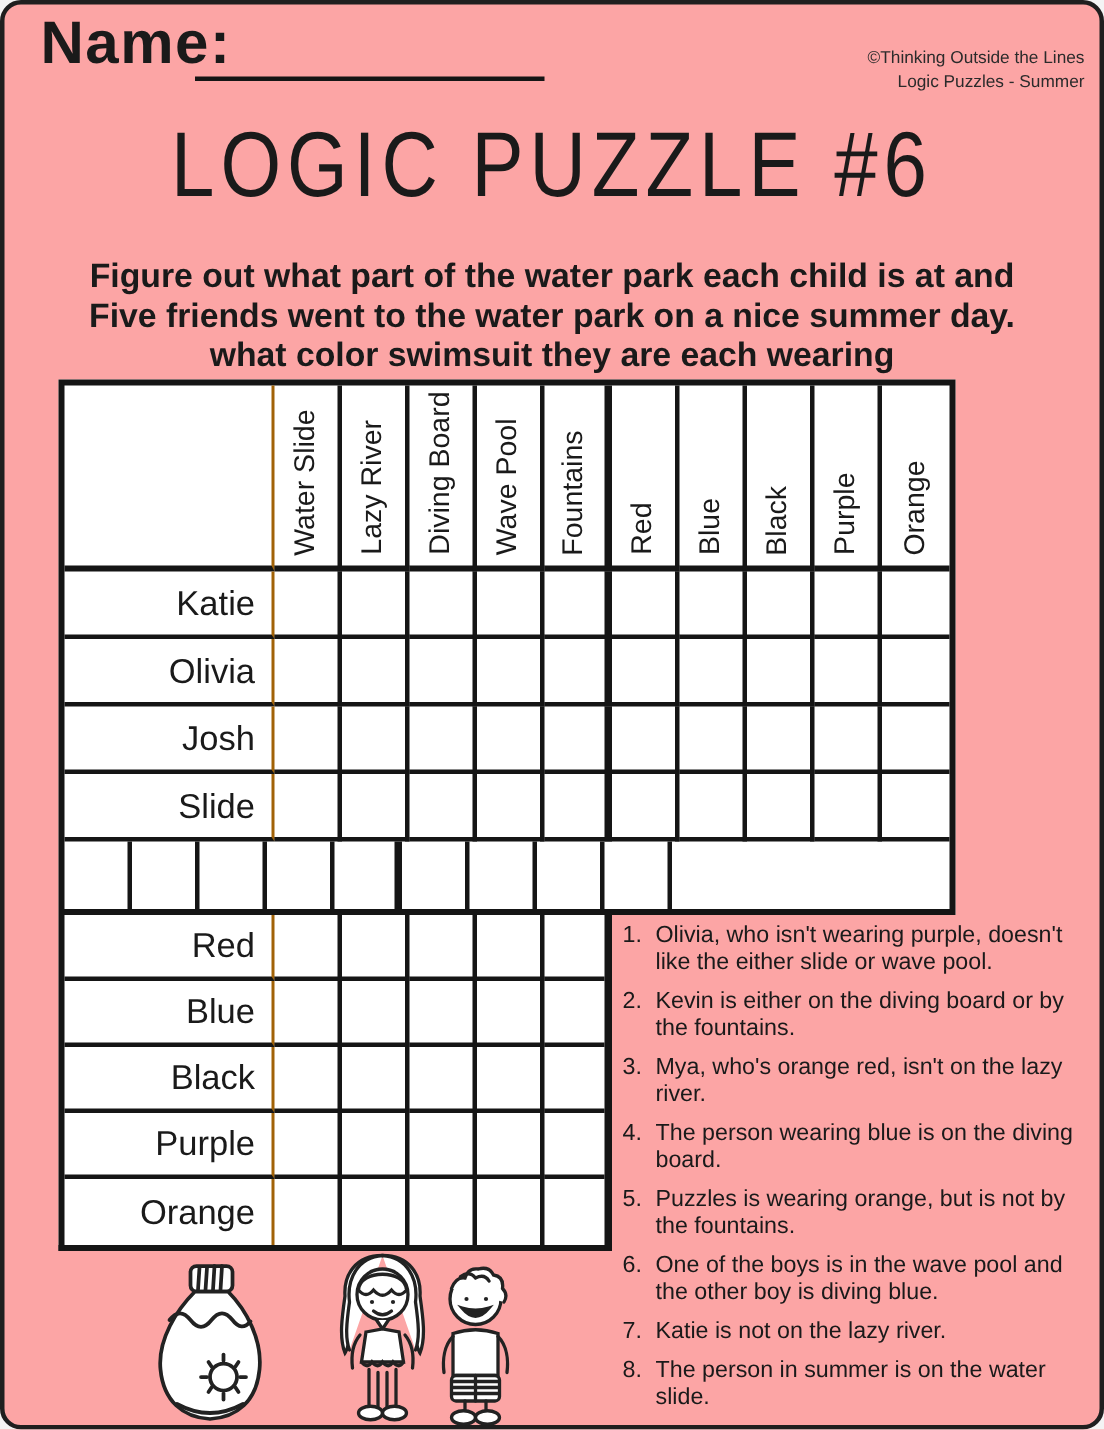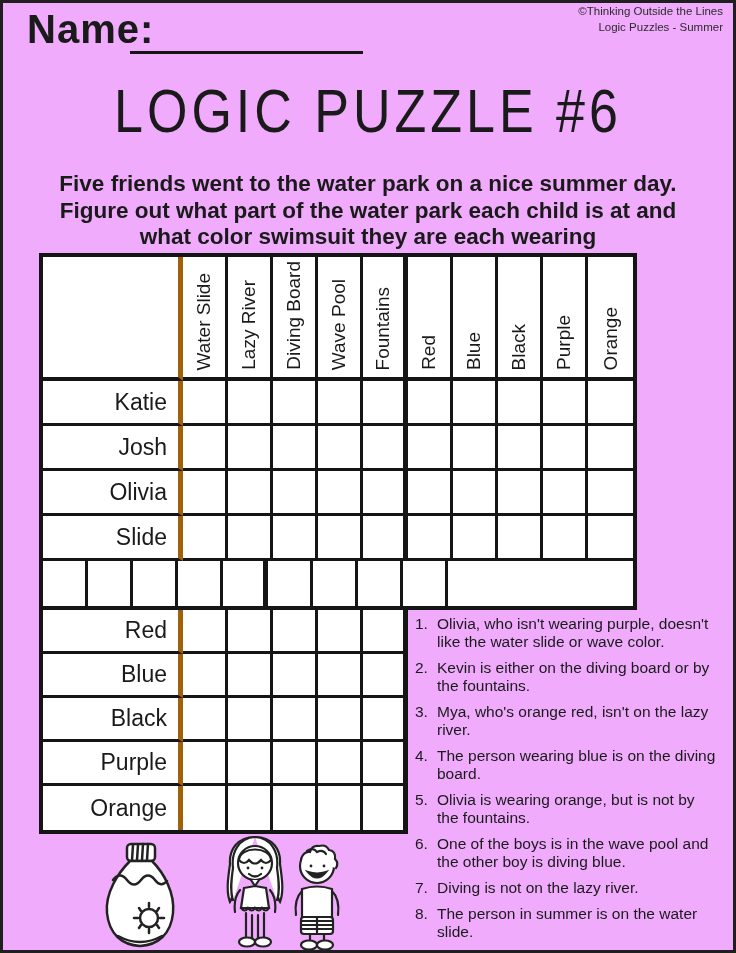--- a/index.html
+++ b/index.html
@@ -1,39 +1,39 @@
 <!DOCTYPE html>
 <html><head>
 <meta charset="utf-8">
 <style>
   * { margin:0; padding:0; box-sizing:border-box; }
   body { background:#f4f4f4; font-family:"Liberation Sans", sans-serif; color:#1a1a1a; }
   .page {
-    position:relative; width:736px; height:953px; background:#f0abfc;
-    border:3px solid #1f1f1f; border-radius:0; overflow:hidden;
+    position:relative; width:736px; height:953px; background:#fca5a5;
+    border:3px solid #1f1f1f; border-radius:14px; overflow:hidden;
     margin:0 auto;
   }
   
   .name-label { position:absolute; left:24px; top:4px; font-size:40px; font-weight:700; letter-spacing:1px; }
   .name-line  { position:absolute; left:127px; top:48px; width:233px; height:3px; background:#151515; }
-  .copyright  { position:absolute; right:10px; top:0; text-align:right; font-size:11.5px; line-height:1.4; color:#2b2b2b; }
+  .copyright  { position:absolute; right:10px; top:28px; text-align:right; font-size:11.5px; line-height:1.4; color:#2b2b2b; }
   
   .title { position:absolute; left:0; top:72px; width:100%; text-align:center;
            font-size:52px; font-weight:400; letter-spacing:4px; transform:scaleY(1.18); transform-origin:top; }
   .instructions { position:absolute; left:0; top:168px; width:100%; text-align:center;
                   font-weight:700; font-size:22.5px; line-height:1.18; }
   
   .grid-wrap { position:absolute; left:36px; top:250px; }
   .block-top { border:4px solid #151515; width:max-content; background:#fff; }
   .block-bottom { border:4px solid #151515; border-top:none; border-right-width:5px; width:max-content; background:#fff; }
   .row { display:flex; }
   .hrow { height:124px; }
   .nrow { height:45px; }
   .crow { height:44px; }
-  .lcell { width:140px; border-right:5px solid #a16207; border-bottom:3px solid #151515;
+  .lcell { width:140px; border-right:2px solid #a16207; border-bottom:3px solid #151515;
            display:flex; align-items:center; justify-content:flex-end; padding-right:11px; font-size:23px; }
   .cell  { width:45px; border-right:3px solid #151515; border-bottom:3px solid #151515; }
   .vcell { width:45px; border-right:3px solid #151515; border-bottom:4px solid #151515;
            display:flex; align-items:flex-end; justify-content:center; padding-bottom:7px; }
   .vcell span { writing-mode:vertical-rl; transform:rotate(180deg); font-size:19px; white-space:nowrap; }
   .hrow .lcell { border-bottom-width:4px; }
   .sep { border-right-width:5px !important; }
   .block-top .row .cell:last-child, .block-top .vcell:last-child { border-right:none; }
   .block-top .nrow:last-child .cell, .block-top .nrow:last-child .lcell { border-bottom:none; }
   .block-bottom .crow .cell:last-child { border-right:none; width:40px; }
@@ -54,22 +54,22 @@
 
   <span class="name-label">Name:</span>
   <div class="name-line"></div>
   <div class="copyright">
     <div>©Thinking Outside the Lines</div>
     <div>Logic Puzzles - Summer</div>
   </div>
 
   <div class="title">LOGIC PUZZLE #6</div>
   <div class="instructions">
+    <div>Figure out what part of the water park each child is at and</div>
     <div>Five friends went to the water park on a nice summer day.</div>
-    <div>Figure out what part of the water park each child is at and</div>
     <div>what color swimsuit they are each wearing</div>
   </div>
 
   <div class="grid-wrap">
     <div class="block-top">
       <div class="row hrow">
         <div class="lcell"></div>
         <div class="vcell">
             <span>Water Slide</span>
           </div>
@@ -108,46 +108,46 @@
           <div class="cell"></div>
           <div class="cell"></div>
           <div class="cell sep"></div>
           <div class="cell"></div>
           <div class="cell"></div>
           <div class="cell"></div>
           <div class="cell"></div>
           <div class="cell"></div>
         </div>
       <div class="row nrow">
+        <div class="lcell">Olivia</div>
+      <div class="cell"></div>
+          <div class="cell"></div>
+          <div class="cell"></div>
+          <div class="cell"></div>
+          <div class="cell sep"></div>
+          <div class="cell"></div>
+          <div class="cell"></div>
+          <div class="cell"></div>
+          <div class="cell"></div>
+          <div class="cell"></div>
+        </div>
+      <div class="row nrow">
         <div class="lcell">Josh</div>
       <div class="cell"></div>
           <div class="cell"></div>
           <div class="cell"></div>
           <div class="cell"></div>
           <div class="cell sep"></div>
           <div class="cell"></div>
           <div class="cell"></div>
           <div class="cell"></div>
           <div class="cell"></div>
           <div class="cell"></div>
         </div>
       <div class="row nrow">
-        <div class="lcell">Olivia</div>
-      <div class="cell"></div>
-          <div class="cell"></div>
-          <div class="cell"></div>
-          <div class="cell"></div>
-          <div class="cell sep"></div>
-          <div class="cell"></div>
-          <div class="cell"></div>
-          <div class="cell"></div>
-          <div class="cell"></div>
-          <div class="cell"></div>
-        </div>
-      <div class="row nrow">
         <div class="lcell">Slide</div>
       <div class="cell"></div>
           <div class="cell"></div>
           <div class="cell"></div>
           <div class="cell"></div>
           <div class="cell sep"></div>
           <div class="cell"></div>
           <div class="cell"></div>
           <div class="cell"></div>
           <div class="cell"></div>
@@ -206,45 +206,45 @@
           <div class="cell"></div>
           <div class="cell"></div>
           <div class="cell"></div>
         </div>
     </div>
   </div>
 
   <div class="clues">
     <div class="clue">
       <span class="num">1.</span>
-      <span class="txt">Olivia, who isn't wearing purple, doesn't like the water slide or wave color.</span>
+      <span class="txt">Olivia, who isn't wearing purple, doesn't like the either slide or wave pool.</span>
     </div>
     <div class="clue">
       <span class="num">2.</span>
       <span class="txt">Kevin is either on the diving board or by the fountains.</span>
     </div>
     <div class="clue">
       <span class="num">3.</span>
       <span class="txt">Mya, who's orange red, isn't on the lazy river.</span>
     </div>
     <div class="clue">
       <span class="num">4.</span>
       <span class="txt">The person wearing blue is on the diving board.</span>
     </div>
     <div class="clue">
       <span class="num">5.</span>
-      <span class="txt">Olivia is wearing orange, but is not by the fountains.</span>
+      <span class="txt">Puzzles is wearing orange, but is not by the fountains.</span>
     </div>
     <div class="clue">
       <span class="num">6.</span>
       <span class="txt">One of the boys is in the wave pool and the other boy is diving blue.</span>
     </div>
     <div class="clue">
       <span class="num">7.</span>
-      <span class="txt">Diving is not on the lazy river.</span>
+      <span class="txt">Katie is not on the lazy river.</span>
     </div>
     <div class="clue">
       <span class="num">8.</span>
       <span class="txt">The person in summer is on the water slide.</span>
     </div>
   </div>
 
   <div class="art" style="left:93px; top:838px;">
     <svg width="88" height="108" viewBox="0 0 88 108" fill="none" stroke="#222" stroke-width="2.5" stroke-linecap="round">
       <rect x="31" y="3" width="28" height="17" rx="4" fill="#fff"></rect>

